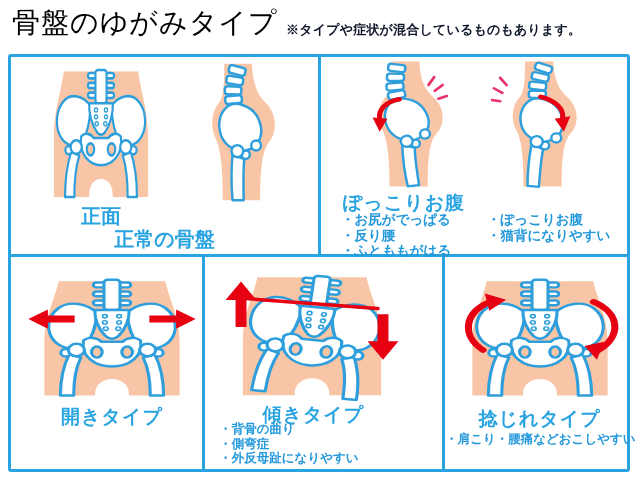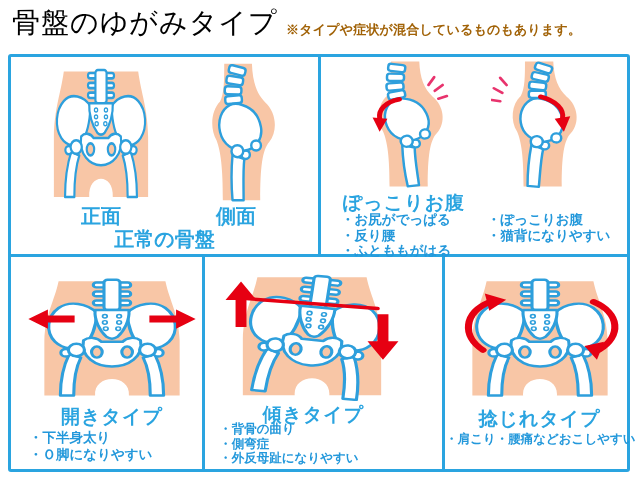--- a/index.html
+++ b/index.html
@@ -8,21 +8,21 @@
   html,body{margin:0;padding:0;}
   body{
     width:640px;height:480px;position:relative;background:#ffffff;overflow:hidden;
     font-family:"Liberation Sans", sans-serif;
   }
   .p{position:absolute;}
   .title{
     left:12px;top:4px;font-size:28px;font-weight:400;color:#000000;letter-spacing:1px;
   }
   .note{
-    left:286px;top:21px;font-size:13px;font-weight:700;color:#a16207;letter-spacing:0.2px;
+    left:286px;top:21px;font-size:13px;font-weight:700;color:#0f172a;letter-spacing:0.2px;
   }
   .board{
     left:8px;top:54px;width:616px;height:412px;border:3px solid var(--blue);
     background:#0369a1;border-radius:3px;
   }
   .row{display:flex;position:absolute;left:0;width:616px;}
   .row1{top:0;height:200px;}
   .row2{top:200px;height:212px;}
   .cell{position:relative;box-sizing:border-box;height:100%;background:#fff;}
   .c-normal{width:310px;border-right:3px solid var(--blue);border-bottom:3px solid var(--blue);}
@@ -112,21 +112,20 @@
     <div class="cell c-normal">
       <svg class="p" style="left:28px;top:10px" width="124" height="136" viewBox="0 0 200 180" preserveAspectRatio="none">
         <use href="#sk-front"></use>
           <use href="#bn-front"></use>
       </svg>
       <svg class="p" style="left:180px;top:4px" width="90" height="142" viewBox="0 0 130 200" preserveAspectRatio="none">
         <use href="#sk-side"></use>
           <use href="#bn-side"></use>
       </svg>
       <div class="p lbl" style="left:28px;top:146px;width:124px">正面</div>
-      <div class="p lbl" style="left:180px;top:146px;width:90px">側面</div>
       <div class="p lbl" style="left:0;top:169px;width:307px">正常の骨盤</div>
     </div>
 
     <div class="cell c-tilts">
 
       <svg class="p" style="left:36px;top:2px" width="92" height="130" viewBox="0 0 130 200" preserveAspectRatio="none">
         <use href="#sk-side"></use>
         <g transform="rotate(-7 65 100)">
             <use href="#bn-side"></use>
           </g>
@@ -174,24 +173,20 @@
     <div class="cell c-open">
       <svg class="p" style="left:12px;top:20px" width="178" height="124" viewBox="0 0 200 180" preserveAspectRatio="none">
         <use href="#sk-front"></use>
           <use href="#bn-front"></use>
         <g fill="#E60012">
           <polygon points="58,56 28,56 28,47 6,61 28,75 28,66 58,66"></polygon>
           <polygon points="142,56 172,56 172,47 194,61 172,75 172,66 142,66"></polygon>
         </g>
       </svg>
       <div class="p h" style="left:0;top:147px;width:202px">開きタイプ</div>
-      <div class="p b" style="left:18px;top:172px;line-height:17px">
-        <div>・下半身太り</div>
-        <div>・Ｏ脚になりやすい</div>
-      </div>
     </div>
 
     <div class="cell c-tilt">
       <svg class="p" style="left:16px;top:16px" width="182" height="128" viewBox="0 0 200 180" preserveAspectRatio="none">
         <use href="#sk-front"></use>
         <g transform="rotate(7 100 100)">
             <use href="#bn-front"></use>
           </g>
         <line x1="28" y1="36" x2="172" y2="50" stroke="#E60012" stroke-width="5" stroke-linecap="round"></line>
         <g fill="#E60012">

